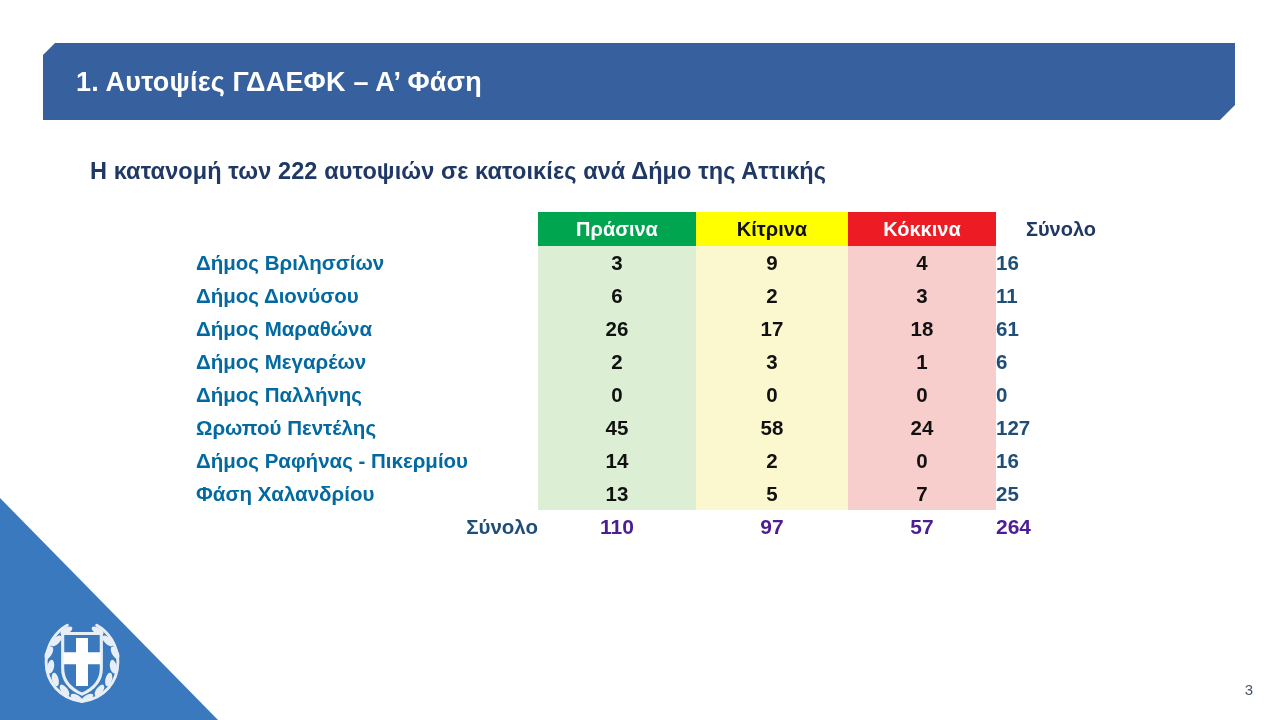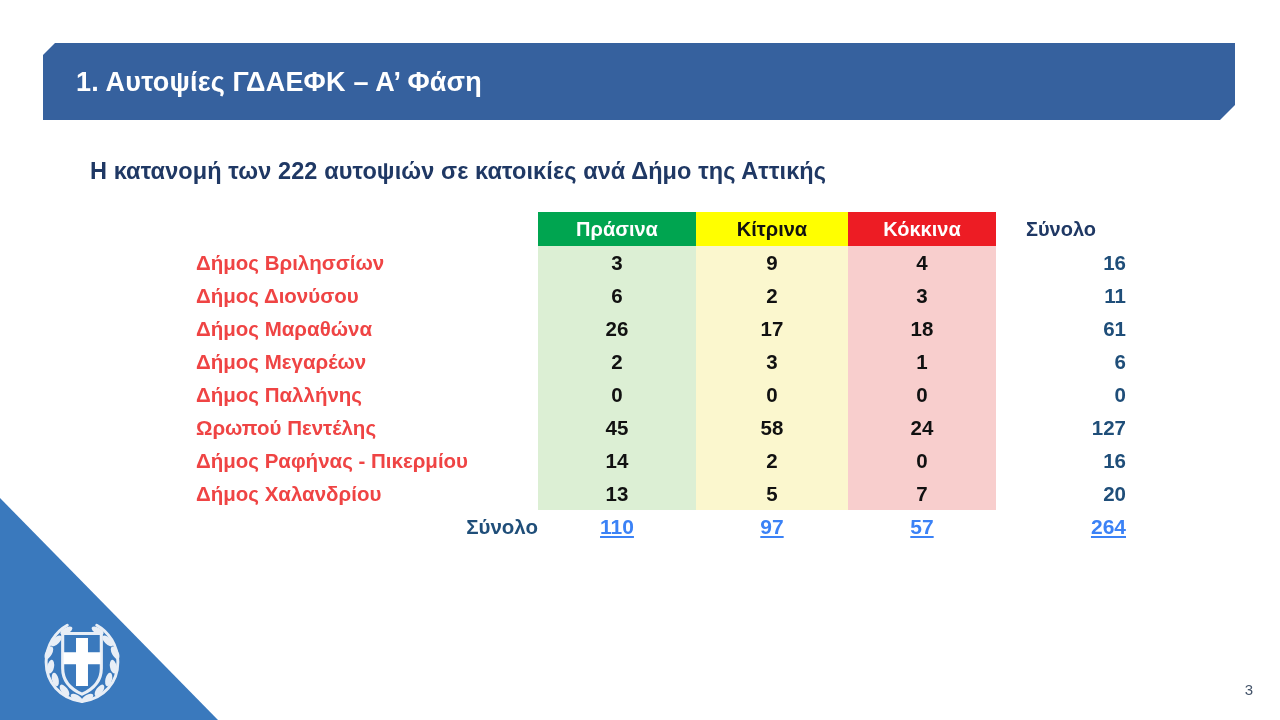--- a/index.html
+++ b/index.html
@@ -92,60 +92,59 @@
   }
   thead th.hd-green  { background: #00A550; color: #ffffff; }
   thead th.hd-yellow { background: #FFFF00; color: #111111; }
   thead th.hd-red    { background: #ED1C24; color: #ffffff; }
   thead th.hd-total  { background: transparent; color: #1F3864; }
 
   
   td.lbl {
     text-align: left;
     padding-left: 3px;
-    color: #ef4444;
+    color: #0369a1;
     font-size: 20.5px;
     font-weight: bold;
     white-space: nowrap;
   }
   td.num {
     text-align: center;
     color: #111111;
     font-size: 20.5px;
     font-weight: bold;
   }
   td.bg-green  { background: #DCEFD4; }
   td.bg-yellow { background: #FBF7CE; }
   td.bg-red    { background: #F8CECD; }
   td.tot {
-    text-align: right;
+    text-align: left;
     color: #1F4E79;
     font-size: 20.5px;
     font-weight: bold;
     background: transparent;
   }
 
   
   tr.totals td {
     height: 40px;
     background: transparent;
   }
   tr.totals td.lbl-total {
     text-align: right;
     padding-right: 8px;
     color: #1F4E79;
     font-size: 20.5px;
     font-weight: bold;
   }
   tr.totals td.num, tr.totals td.tot {
-    color: #3b82f6;
+    color: #4c1d95;
     font-size: 21px;
     font-weight: bold;
     background: transparent;
-    text-decoration: underline;
   }
 
   
   #corner-wedge {
     position: absolute;
     left: 0;
     bottom: 0;
     width: 218px;
     height: 222px;
     background: #3A79BD;
@@ -243,25 +242,25 @@
             <td class="tot">127</td>
           </tr>
           <tr>
             <td class="lbl">Δήμος Ραφήνας - Πικερμίου</td>
             <td class="num bg-green">14</td>
             <td class="num bg-yellow">2</td>
             <td class="num bg-red">0</td>
             <td class="tot">16</td>
           </tr>
           <tr>
-            <td class="lbl">Δήμος Χαλανδρίου</td>
+            <td class="lbl">Φάση Χαλανδρίου</td>
             <td class="num bg-green">13</td>
             <td class="num bg-yellow">5</td>
             <td class="num bg-red">7</td>
-            <td class="tot">20</td>
+            <td class="tot">25</td>
           </tr>
         </tbody>
       <tfoot>
         <tr class="totals">
           <td class="lbl-total">Σύνολο</td>
           <td class="num">110</td>
           <td class="num">97</td>
           <td class="num">57</td>
           <td class="tot">264</td>
         </tr>

